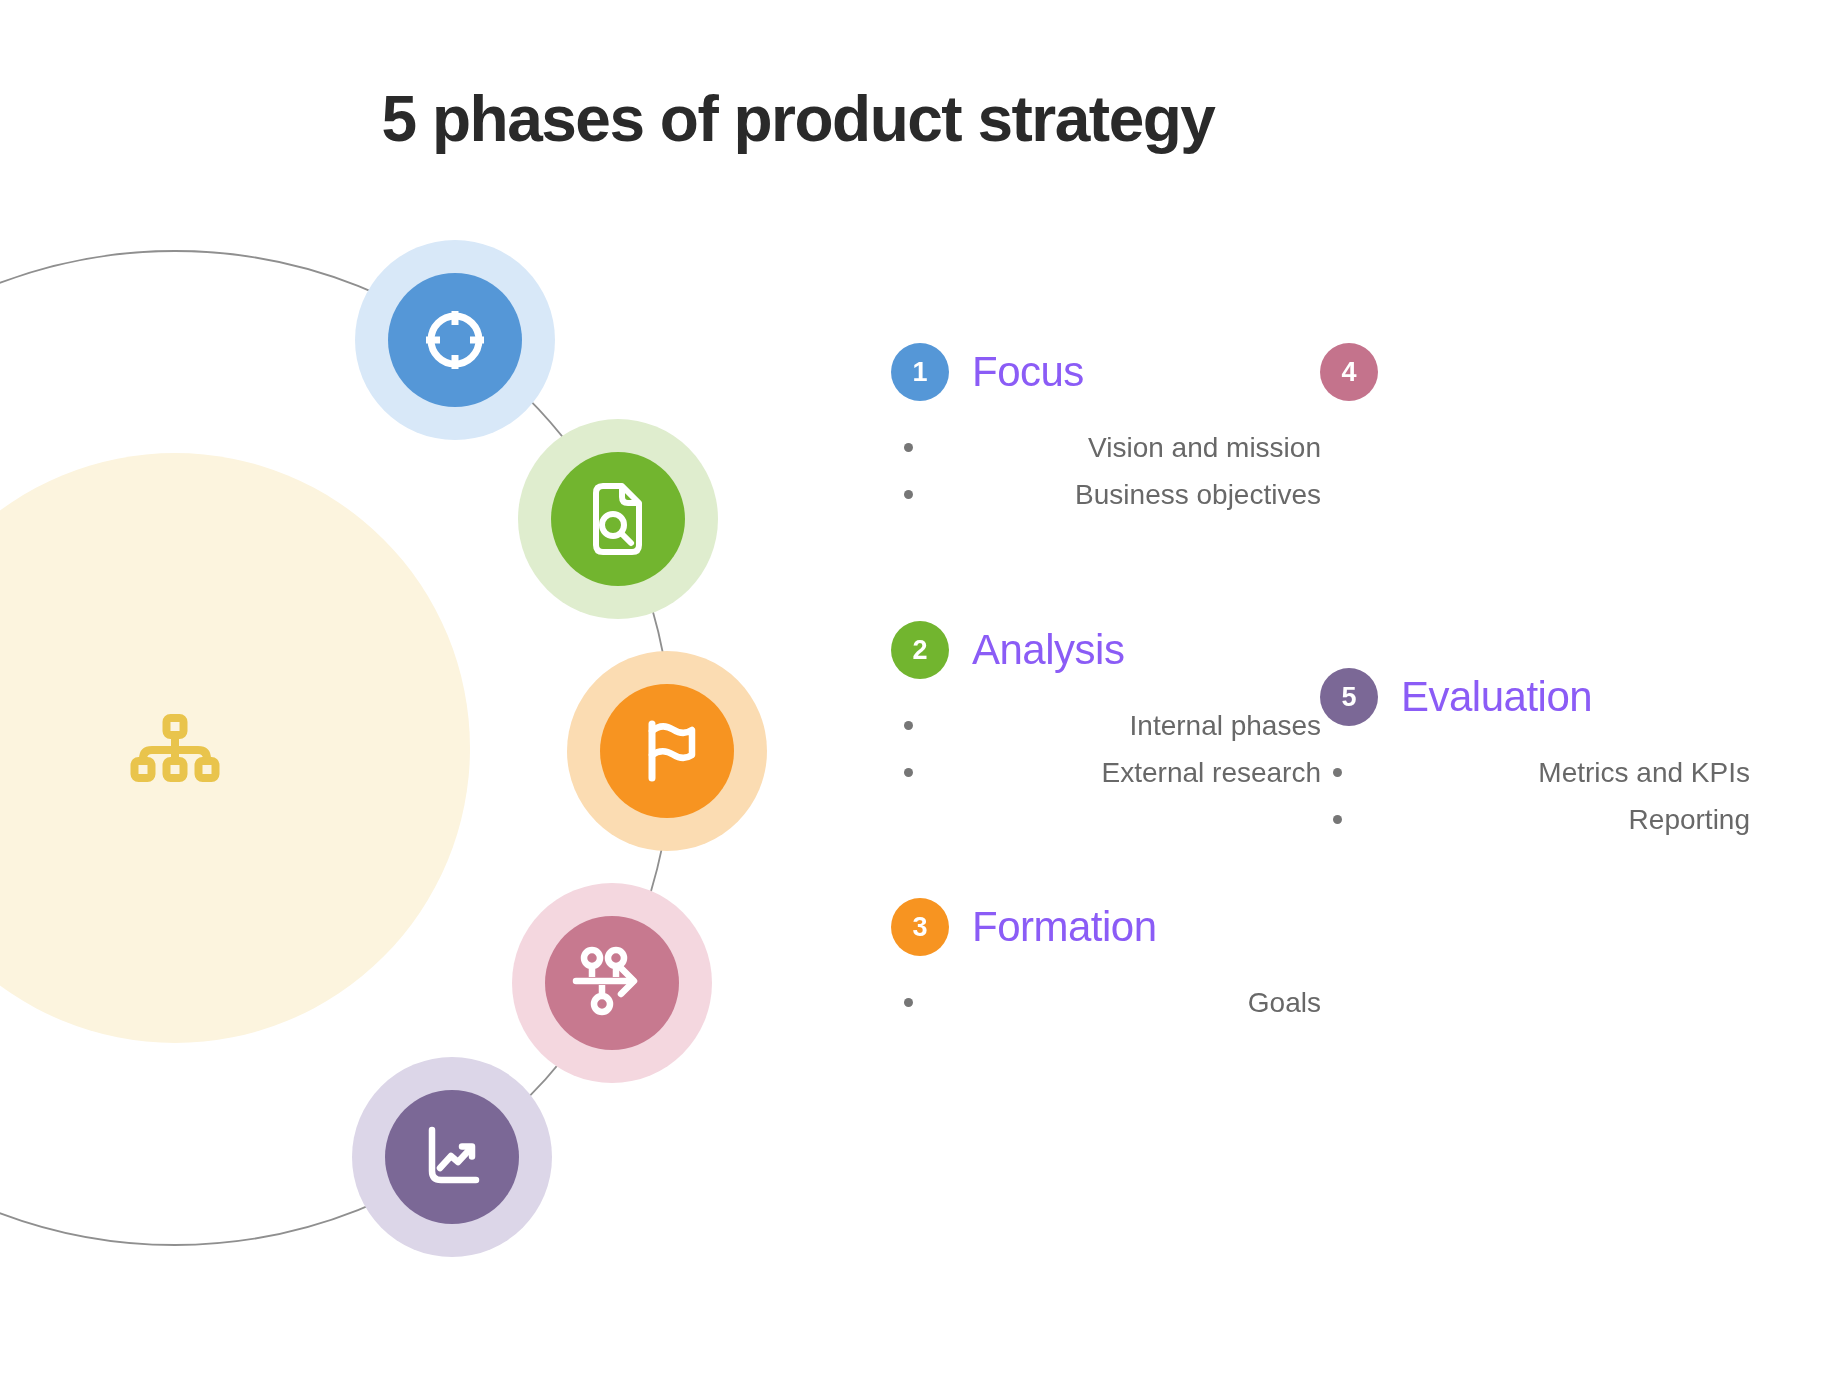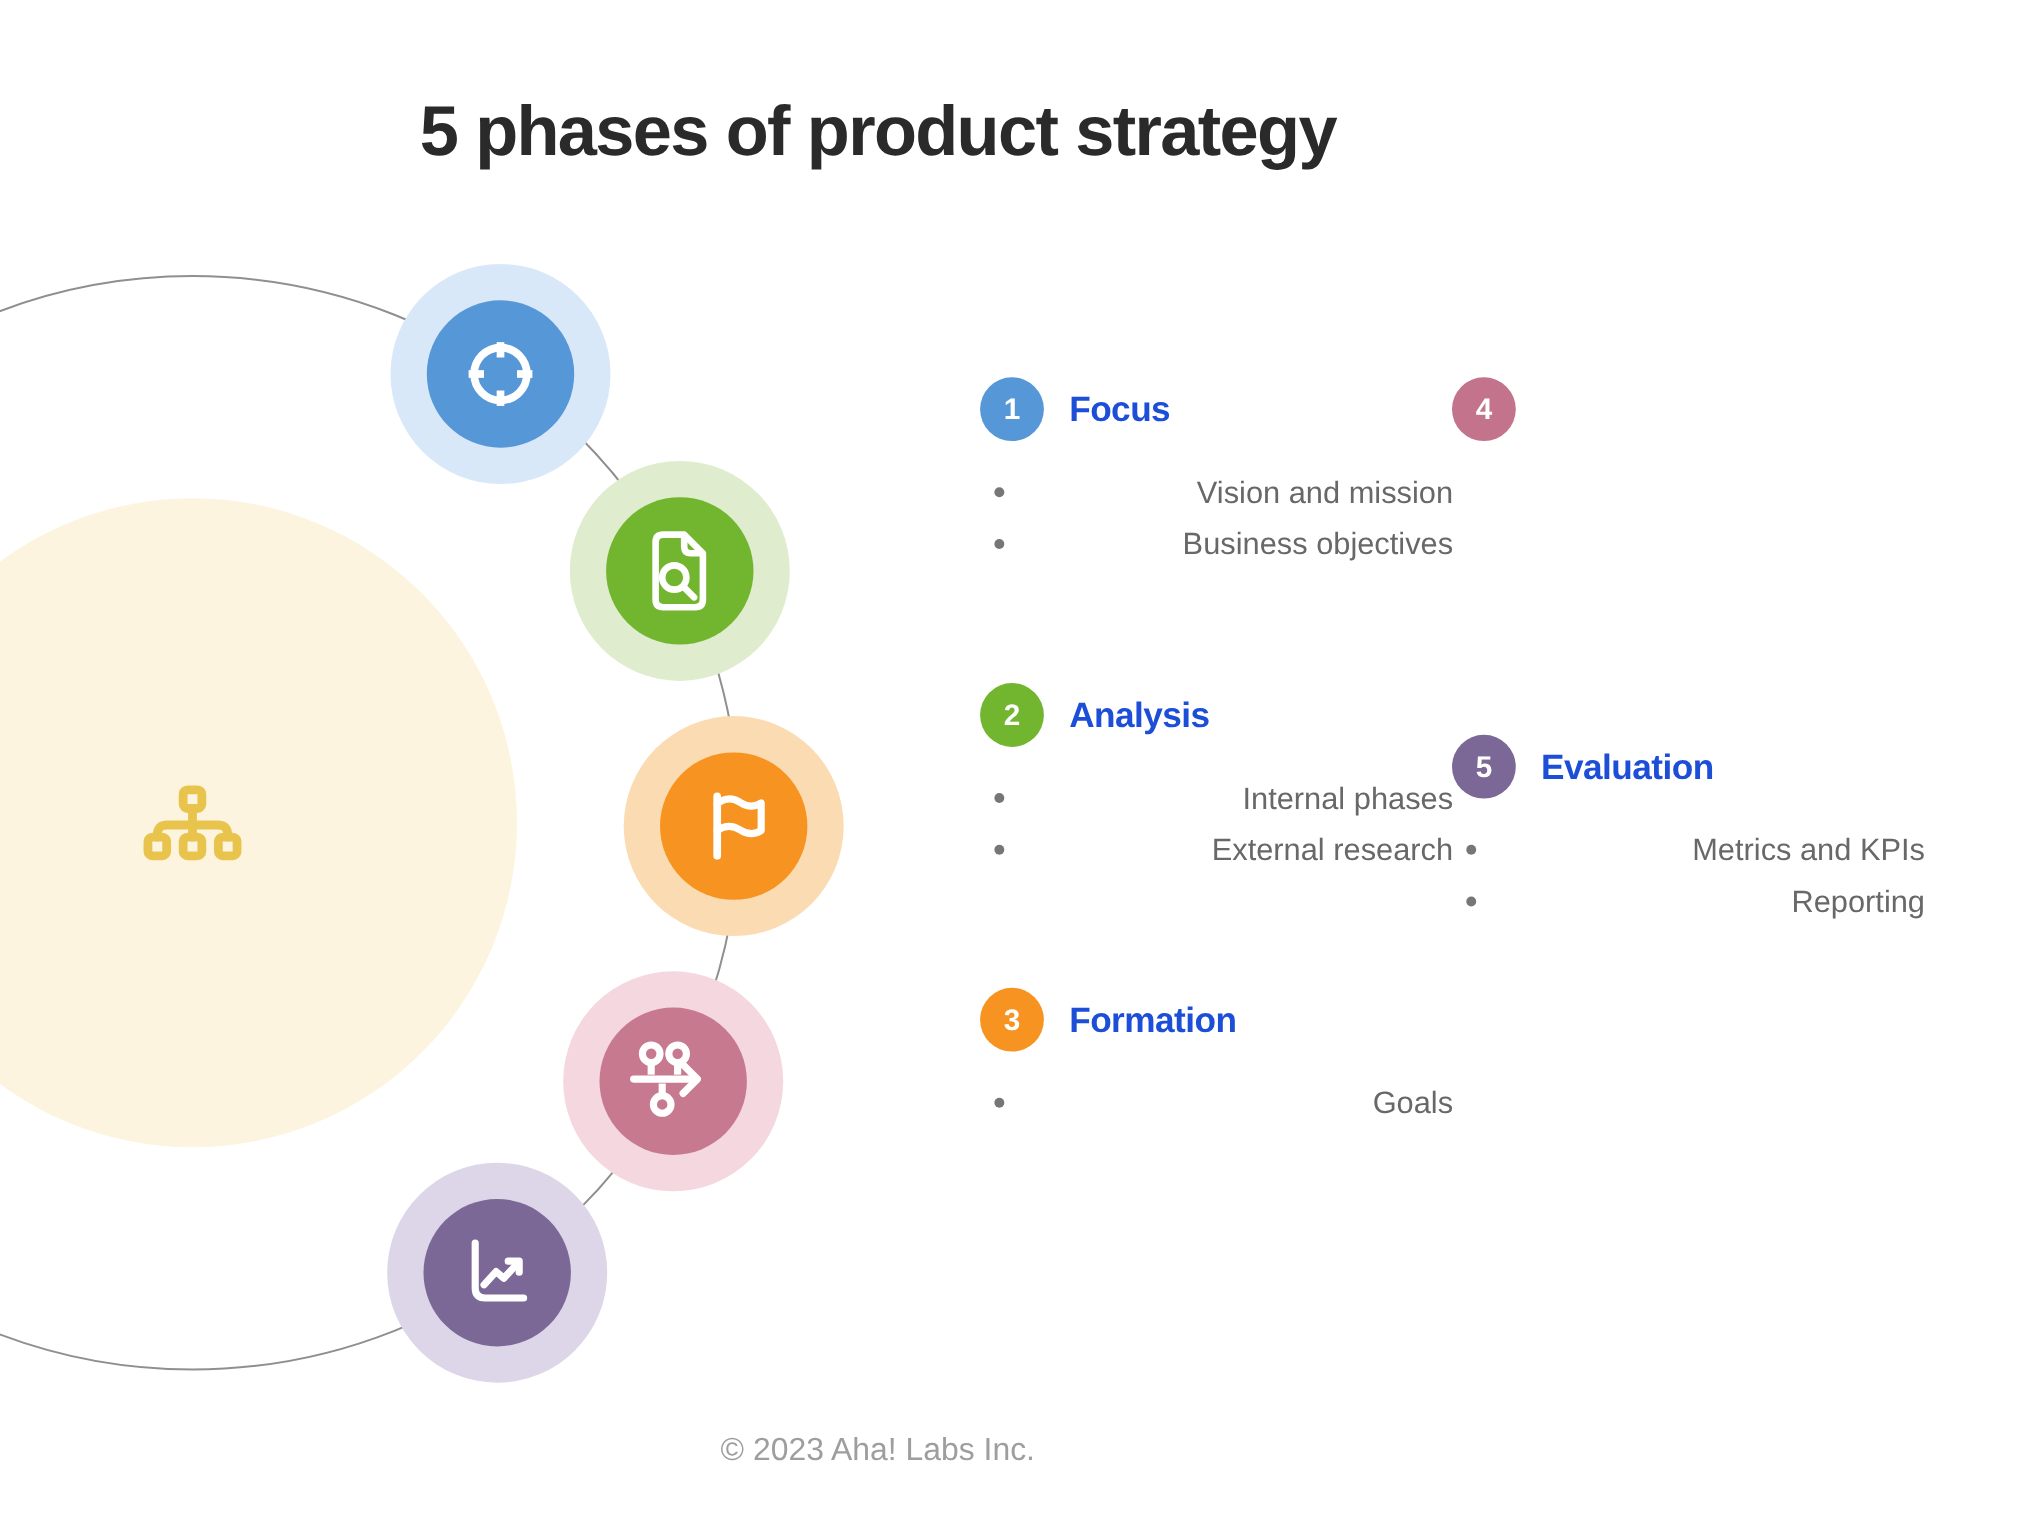--- a/index.html
+++ b/index.html
@@ -37,21 +37,21 @@
   .phase.s2{left:891px;top:621px;}
   .phase.s3{left:891px;top:898px;}
   .phase.s4{left:1320px;top:343px;}
   .phase.s5{left:1320px;top:668px;}
   .phase-head{display:flex;align-items:center;gap:23px;height:58px;}
   .badge{
     width:58px;height:58px;border-radius:50%;flex:0 0 58px;
     display:flex;align-items:center;justify-content:center;
     color:#ffffff;font-size:27px;font-weight:bold;
   }
-  .phase-title{margin:0;font-size:32px;font-weight:bold;color:#1d4ed8;letter-spacing:-0.5px;white-space:nowrap;}
+  .phase-title{margin:0;font-size:42px;font-weight:normal;color:#8b5cf6;letter-spacing:-0.5px;white-space:nowrap;}
   .phase-items{list-style:none;margin:23px 0 0;padding:0;}
   .phase-items li{
     position:relative;padding-left:42px;line-height:47px;
     font-size:28px;color:#686868;white-space:nowrap;text-align:right;
   }
   .phase-items li::before{
     content:"";position:absolute;left:13px;top:50%;margin-top:-4.5px;
     width:9px;height:9px;border-radius:50%;background:#767676;
   }
 </style>
@@ -187,14 +187,13 @@
           <span>5</span>
         </div>
       <h2 class="phase-title">Evaluation</h2>
     </div>
     <ul class="phase-items">
         <li>Metrics and KPIs</li>
         <li>Reporting</li>
       </ul>
   </section>
 
-  <div class="footer">© 2023 Aha! Labs Inc.</div>
 </div>
 
 </body></html>

